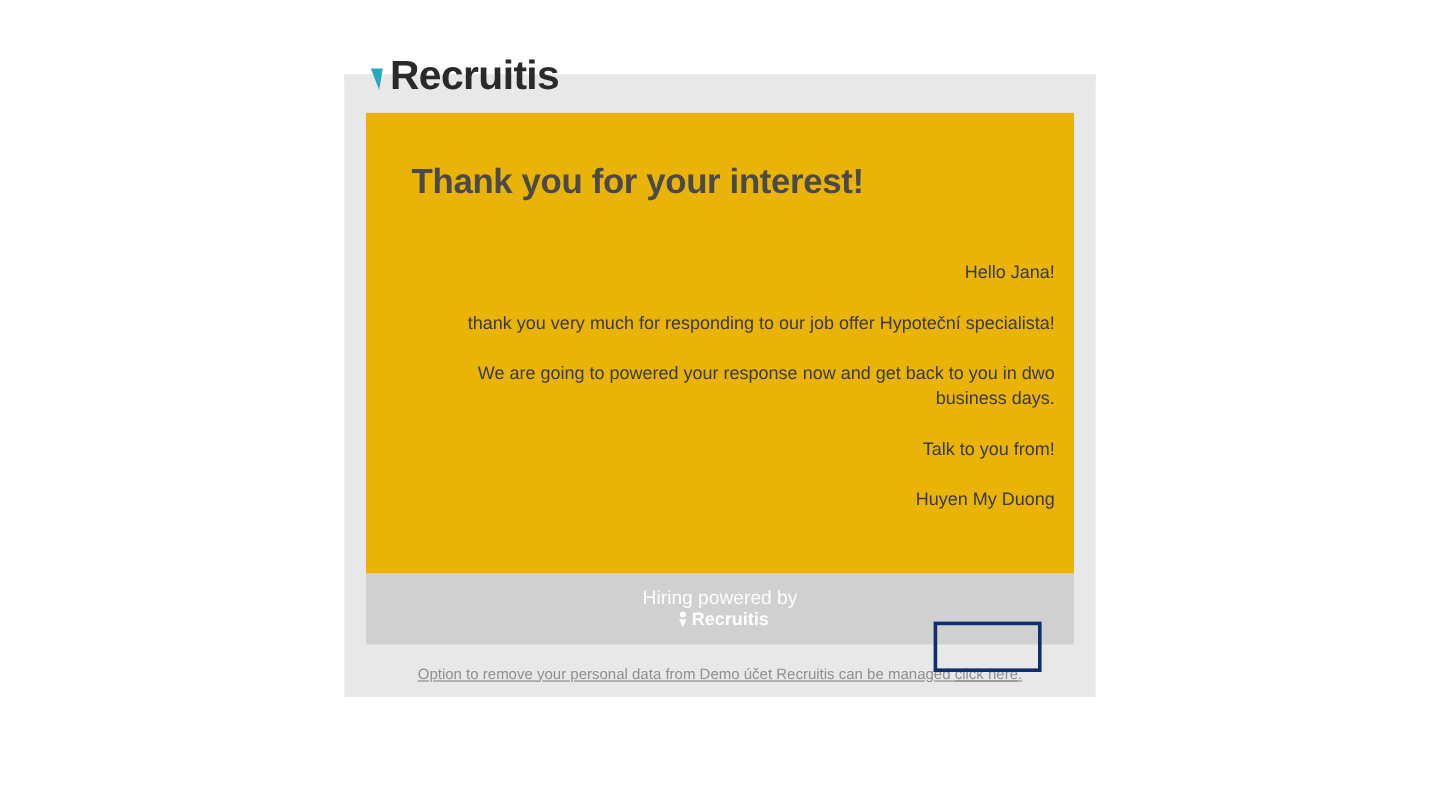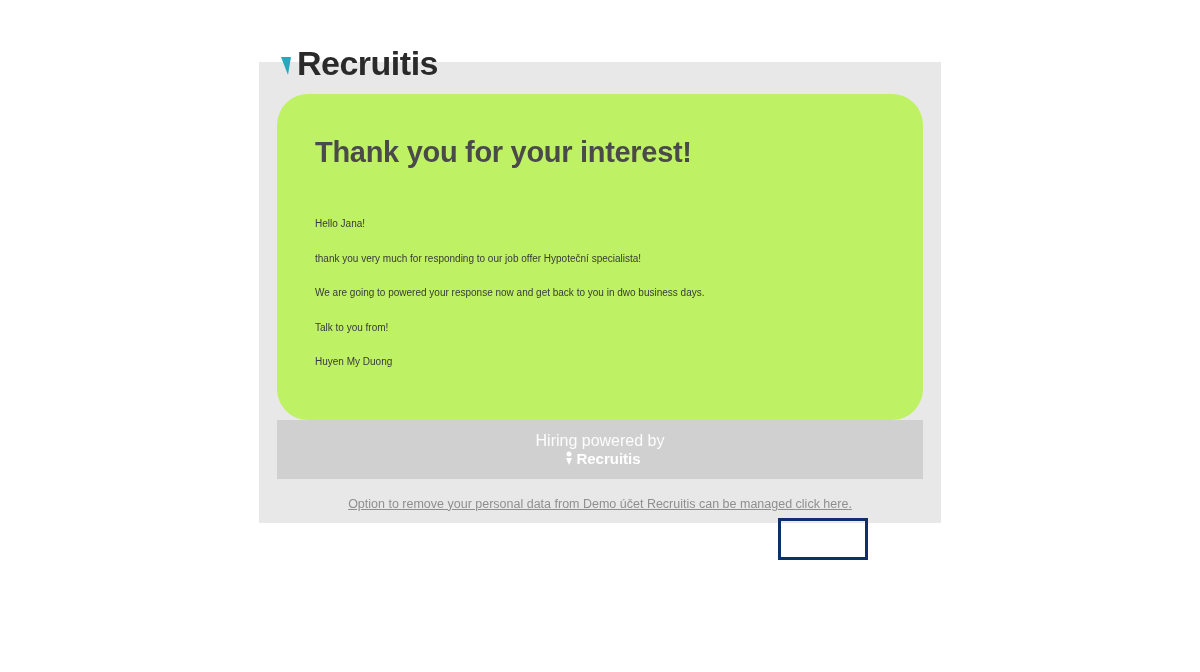--- a/index.html
+++ b/index.html
@@ -8,21 +8,21 @@
       box-sizing: border-box;
     }
     body {
       font-family: -apple-system, BlinkMacSystemFont, 'Segoe UI', Helvetica, Arial, sans-serif;
       background: #ffffff;
       width: 1200px;
       height: 672px;
       position: relative;
     }
     .email-container {
-      width: 682px;
+      width: 626px;
       margin: 0 auto;
       margin-top: 62px;
       background: #e8e8e8;
     }
     .logo-wrap {
       height: 12px;
       padding-left: 20px;
       background: #e8e8e8;
       position: relative;
     }
@@ -40,37 +40,37 @@
       position: absolute;
       left: 22px;
       top: -5px;
       width: 0;
       height: 0;
       border-left: 7px solid transparent;
       border-right: 3px solid transparent;
       border-top: 18px solid #2aa8bb;
     }
     .card {
-      background: #bef264;
+      background: #eab308;
       margin: 20px 18px 0 18px;
       padding: 42px 16px 50px 38px;
-      border-radius: 31px;
     }
     .heading {
       font-size: 29px;
       font-weight: 700;
       color: #4a4a4a;
       margin-bottom: 48px;
       letter-spacing: -0.3px;
     }
     .body-text {
-      font-size: 10px;
+      font-size: 15px;
       color: #3a3a3a;
       line-height: 1.45;
       margin-bottom: 20px;
+      text-align: right;
     }
     .body-text:last-child {
       margin-bottom: 0;
     }
     .footer-banner {
       background: #d0d0d0;
       text-align: center;
       padding: 12px 0;
       margin: 0 18px;
       color: #ffffff;

